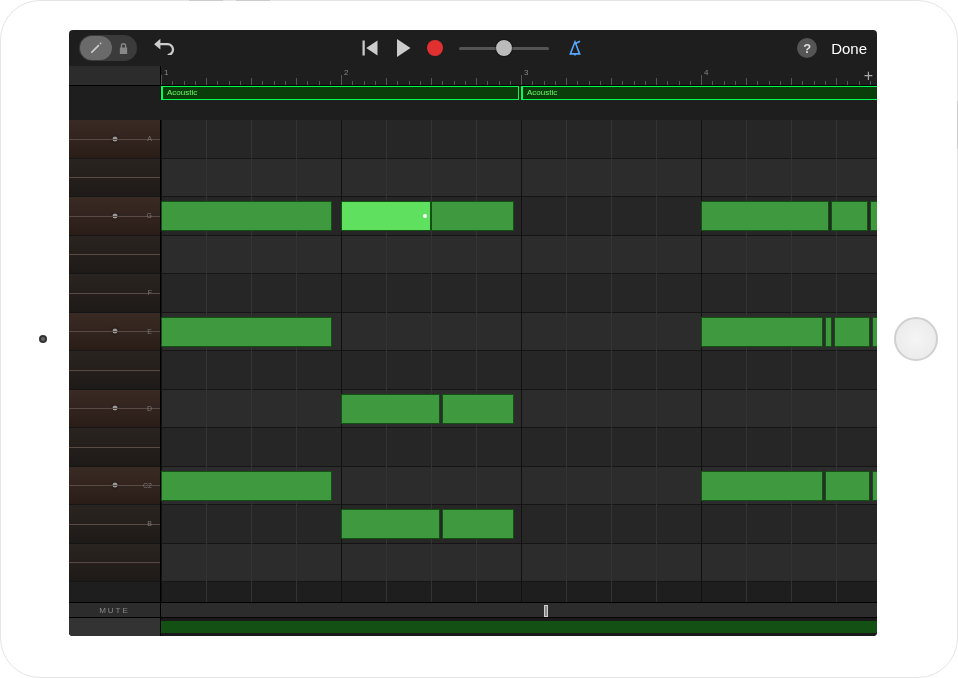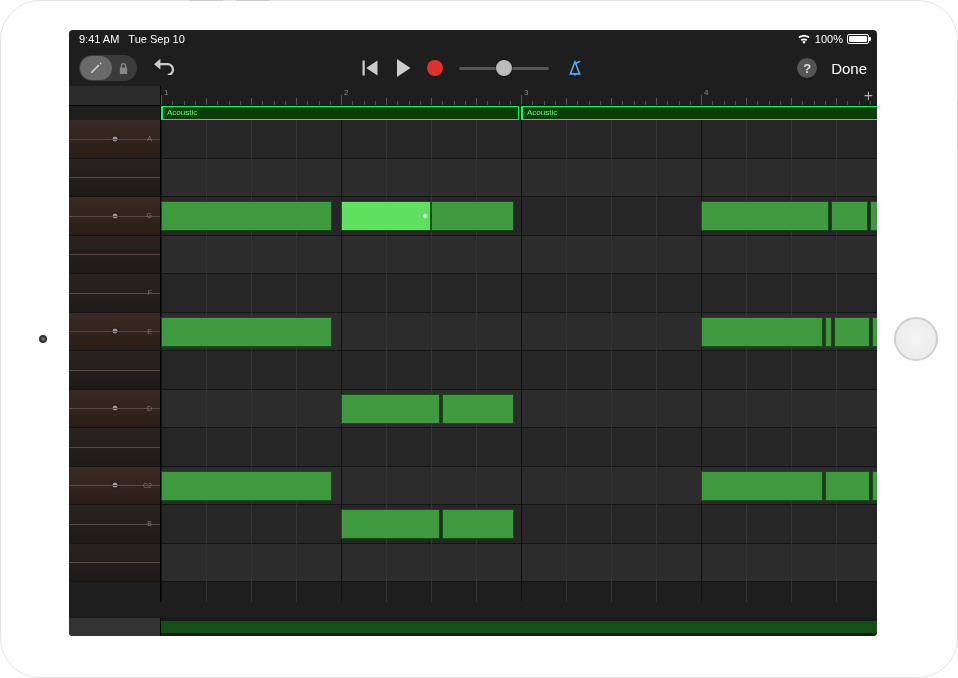--- a/index.html
+++ b/index.html
@@ -105,36 +105,20 @@
 
 <div class="device">
   <div class="side-btn top1"></div>
   <div class="side-btn top2"></div>
   <div class="side-btn right"></div>
   <div class="camera"></div>
   <div class="home-btn"></div>
 
   <div class="screen">
 
-    <div class="status-bar">
-      <div class="status-left">
-        <span>9:41 AM</span>
-        &nbsp;
-        <span>Tue Sep 10</span>
-      </div>
-      <div class="status-right">
-        <svg class="wifi-svg" viewBox="0 0 24 18">
-            <path fill="#fff" d="M12 18l-3-4c1-0.8 2-1.2 3-1.2s2 .4 3 1.2l-3 4zm-6-8c3.3-2.7 8.7-2.7 12 0l-2 2.6c-2.2-1.8-5.8-1.8-8 0L6 10zm-4-5c5.5-4.5 14.5-4.5 20 0l-2 2.6c-4.4-3.6-11.6-3.6-16 0L2 5z"></path>
-          </svg>
-        <span>100%</span>
-        <div class="battery">
-            <div class="battery-fill"></div>
-          </div>
-      </div>
-    </div>
 
     <div class="toolbar">
       <div class="pill">
         <div class="pill-knob">
           <svg width="14" height="14" viewBox="0 0 24 24">
               <path class="icon" d="M3 21l3-1 12-12-2-2L4 18l-1 3zm15-17l2 2 1-1c.5-.5.5-1.5 0-2s-1.5-.5-2 0l-1 1z"></path>
             </svg>
         </div>
         <svg class="pill-lock" width="11" height="13" viewBox="0 0 24 28">
             <path class="icon-dim" d="M6 12V8a6 6 0 0112 0v4h2v14H4V12h2zm3 0h6V8a3 3 0 00-6 0v4z"></path>
@@ -374,20 +358,24 @@
           <div class="note" style="left: 280.8px; width: 72px; top: 273.5px;"></div>
           <div class="note" style="left: 0px; width: 171px; top: 350.5px;"></div>
           <div class="note" style="left: 540px; width: 122.4px; top: 350.5px;"></div>
           <div class="note" style="left: 664.2px; width: 45px; top: 350.5px;"></div>
           <div class="note" style="left: 711px; width: 16.2px; top: 350.5px;"></div>
           <div class="note" style="left: 180px; width: 99px; top: 389px;"></div>
           <div class="note" style="left: 280.8px; width: 72px; top: 389px;"></div>
         </div>
     </div>
 
+    <div class="mute-row">
+      <div class="mute-lbl">MUTE</div>
+      <div class="playhead-mini" id="mute-playhead" style="left: 474.5px;"></div>
+    </div>
     <div class="scroll-row">
       <div class="scroll-left"></div>
       <div class="scroll-track"></div>
     </div>
 
 
   </div>
 </div>
 
 </body></html>

